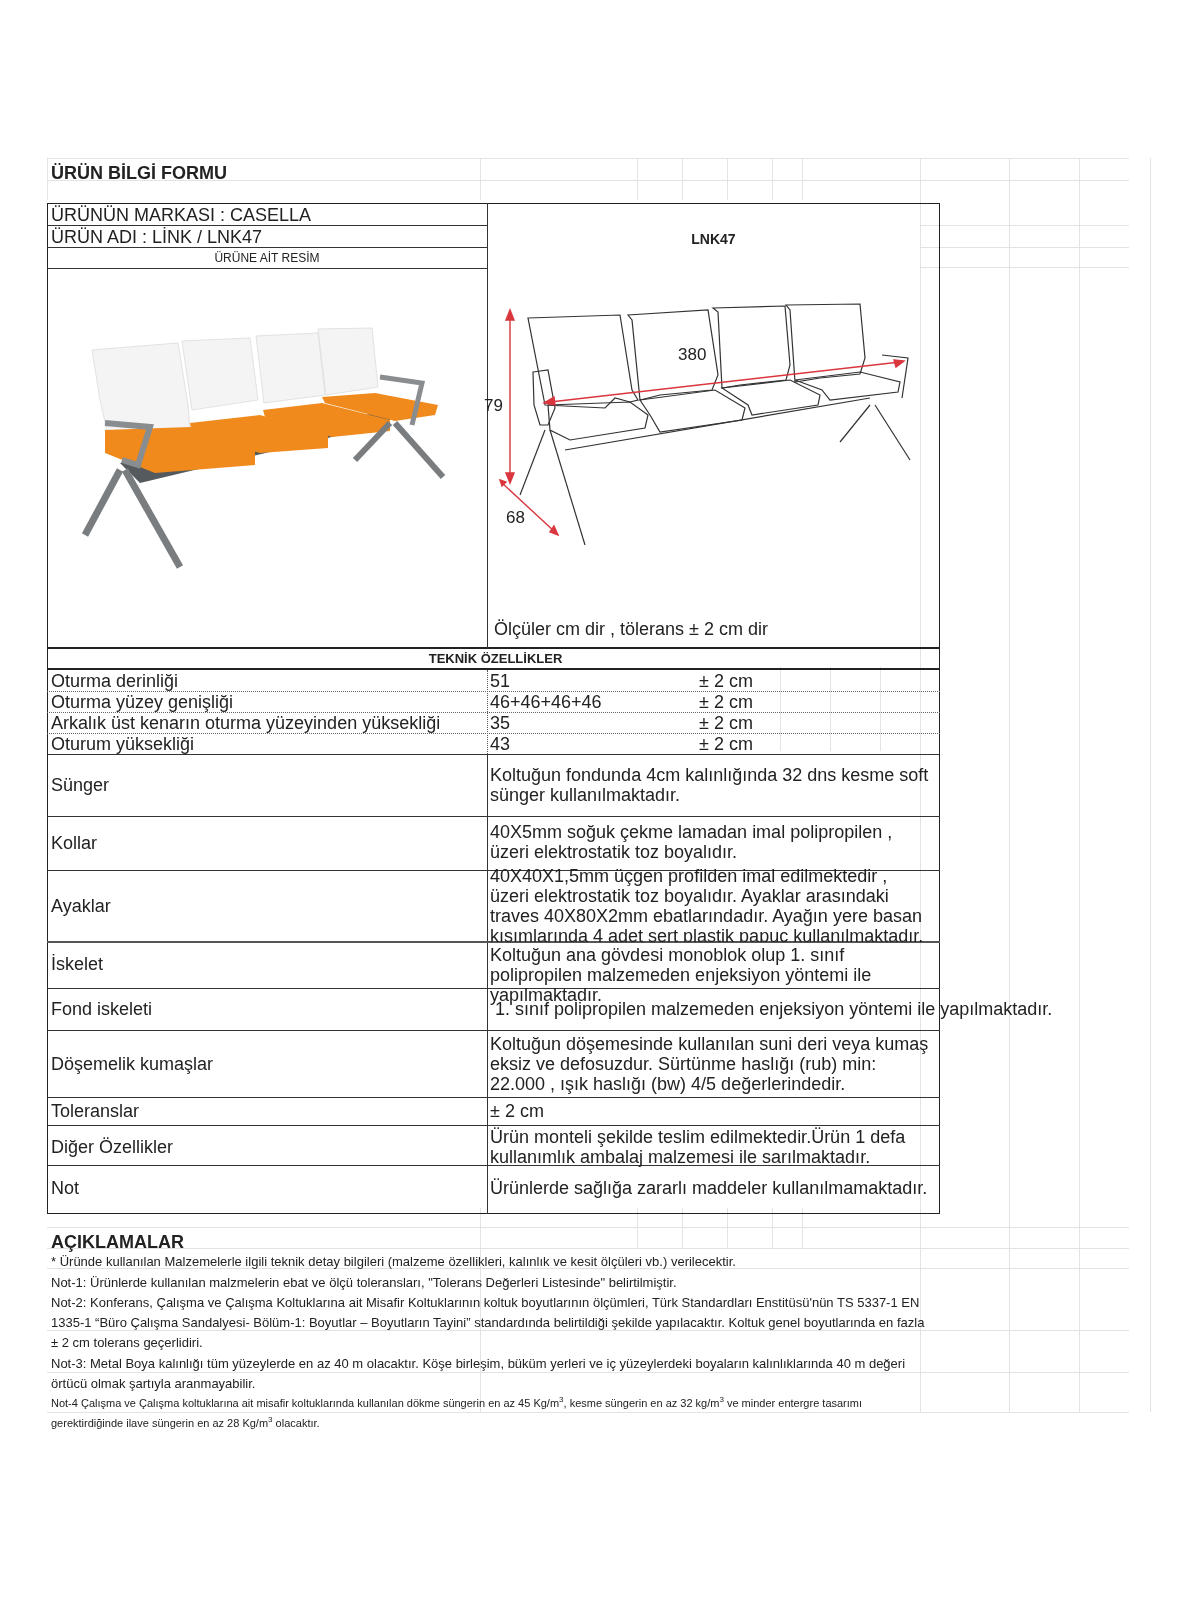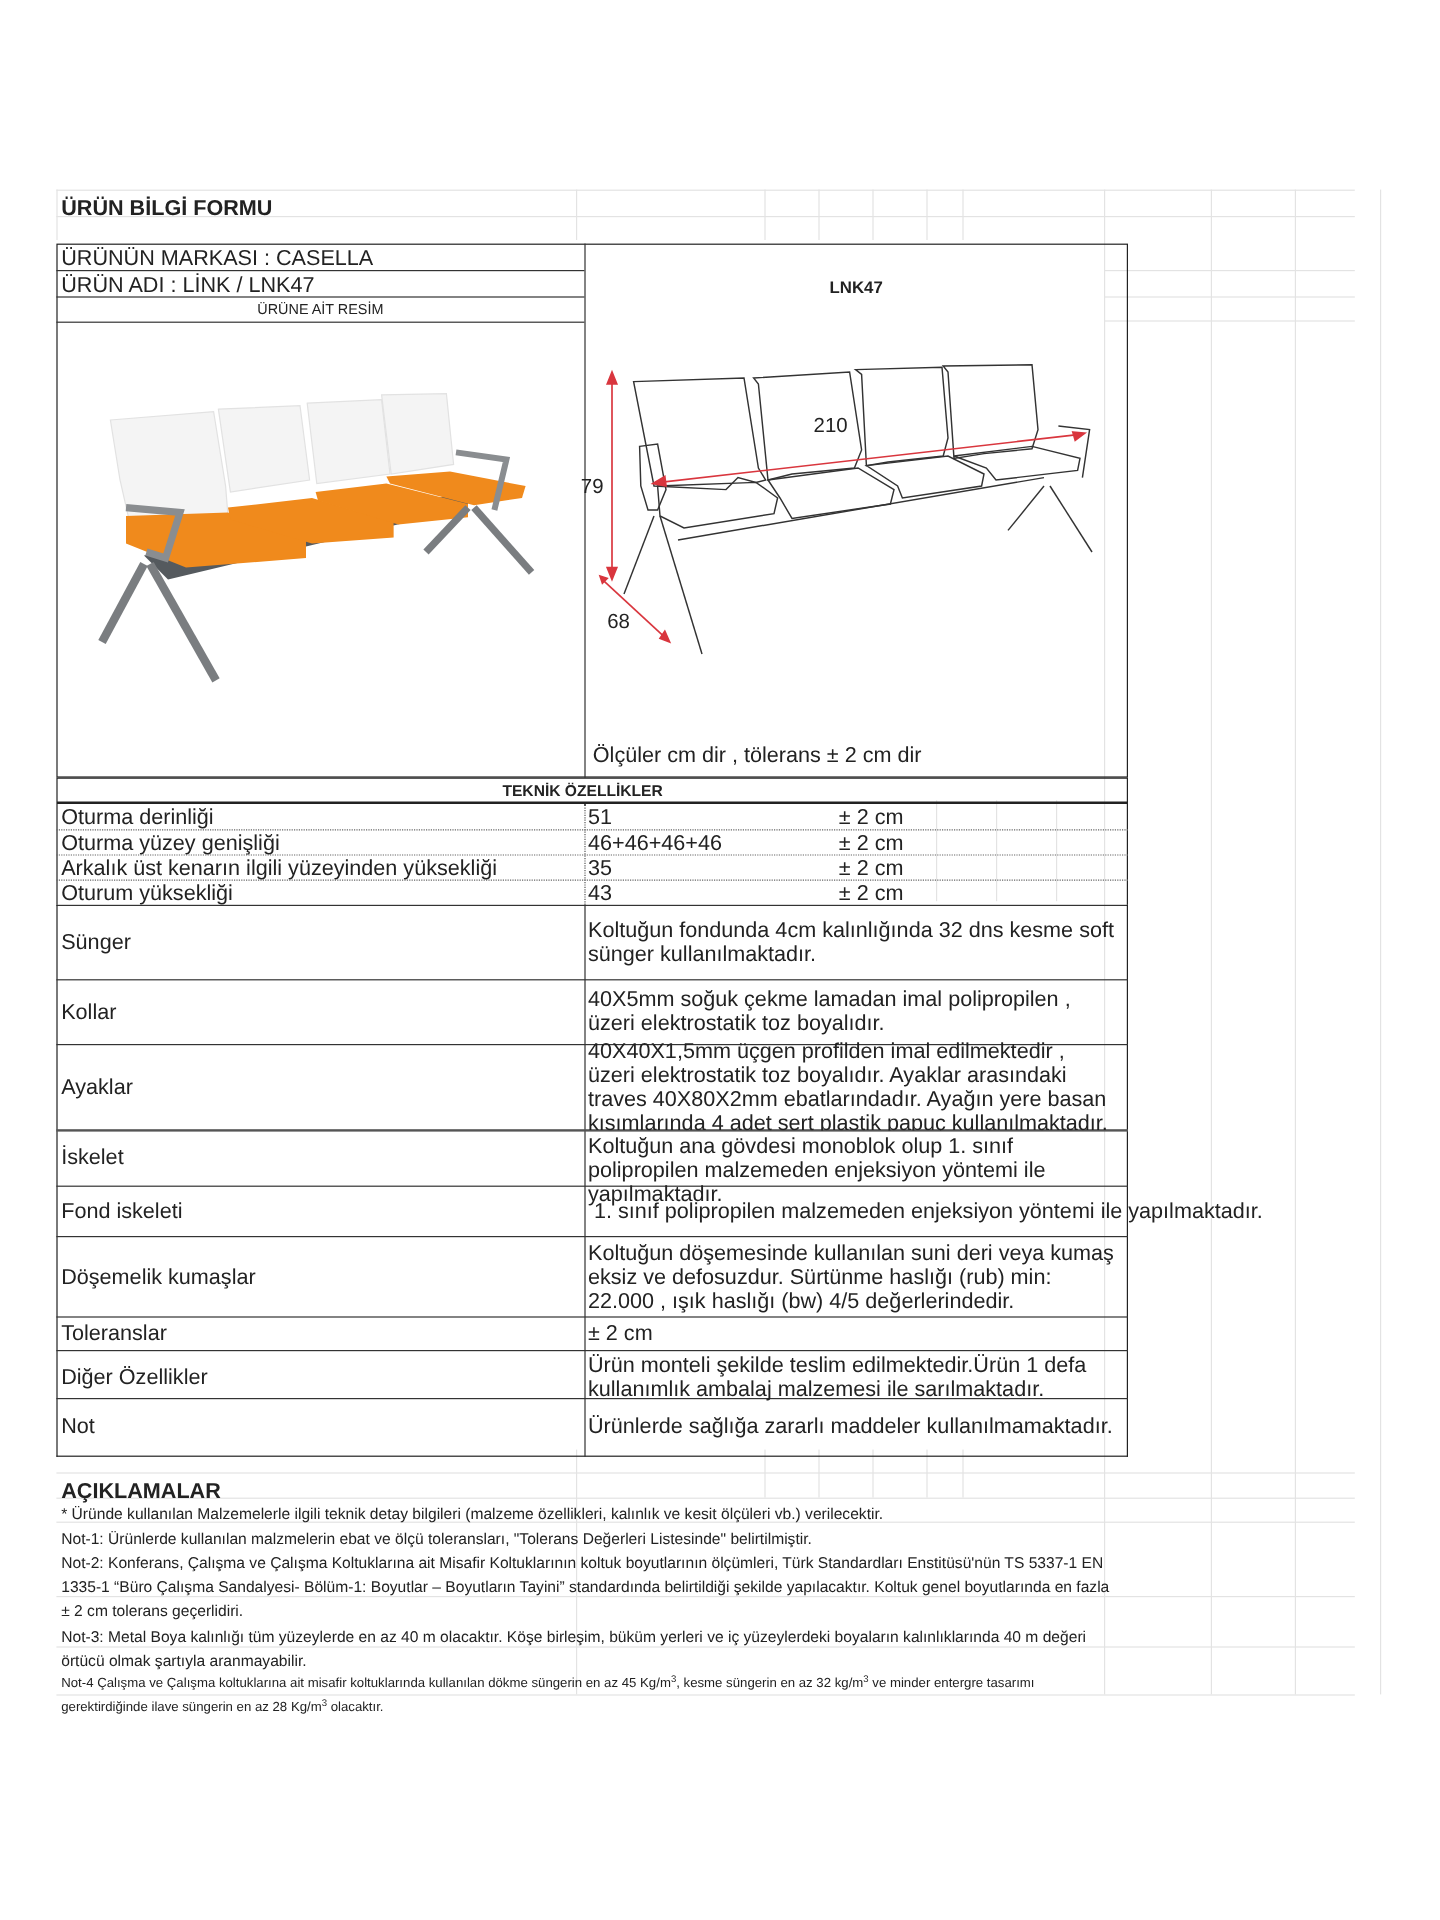--- a/index.html
+++ b/index.html
@@ -127,48 +127,48 @@
       <polygon points="16,30 20,20 24,30"></polygon>
       <polygon points="16,183 20,193 24,183"></polygon>
       <line x1="60" y1="112" x2="410" y2="72"></line>
       <polygon points="64,107 54,113 65,115"></polygon>
       <polygon points="404,70 414,71 406,77"></polygon>
       <line x1="12" y1="193" x2="65" y2="242"></line>
       <polygon points="10,190 16,192 12,196"></polygon>
       <polygon points="64,236 68,245 60,242"></polygon>
     </g>
   </svg>
-  <div class="cell-text" style="left:188px;top:55px;font-size:17px;">210</div>
+  <div class="cell-text" style="left:188px;top:55px;font-size:17px;">380</div>
   <div class="cell-text" style="left:-6px;top:106px;font-size:17px;">79</div>
   <div class="cell-text" style="left:16px;top:218px;font-size:17px;">68</div>
 </div>
 <div class="cell-text" style="left:494px;top:619px;">Ölçüler cm dir , tölerans ± 2 cm dir</div>
 
 <div class="border-box" style="left:47px;top:648px;width:893px;height:22px;border-bottom:2px solid #222;"></div>
-<div class="cell-text bold" style="left:39px;top:649px;width:893px;text-align:center;font-size:13px;">TEKNİK ÖZELLİKLER</div>
+<div class="cell-text bold" style="left:49px;top:649px;width:893px;text-align:center;font-size:13px;">TEKNİK ÖZELLİKLER</div>
 
 <div class="abs" style="left:47px;top:670px;width:893px;height:84px;border-left:1px solid #222;border-right:1px solid #222;box-sizing:border-box;"></div>
 <div class="abs" style="left:487px;top:670px;height:84px;border-left:1px dotted #555;"></div>
 <div class="dotline" style="left:47px;top:691px;width:893px;"></div>
 <div class="dotline" style="left:47px;top:712px;width:893px;"></div>
 <div class="dotline" style="left:47px;top:733px;width:893px;"></div>
 <div class="hline" style="left:47px;top:754px;width:893px;"></div>
 
 <div>
   <div class="cell-text" style="left:51px;top:671px;">Oturma derinliği</div>
   <div class="cell-text" style="left:490px;top:671px;">51</div>
   <div class="cell-text" style="left:699px;top:671px;">± 2 cm</div>
 </div>
 <div>
   <div class="cell-text" style="left:51px;top:692px;">Oturma yüzey genişliği</div>
   <div class="cell-text" style="left:490px;top:692px;">46+46+46+46</div>
   <div class="cell-text" style="left:699px;top:692px;">± 2 cm</div>
 </div>
 <div>
-  <div class="cell-text" style="left:51px;top:713px;">Arkalık üst kenarın ilgili yüzeyinden yüksekliği</div>
+  <div class="cell-text" style="left:51px;top:713px;">Arkalık üst kenarın oturma yüzeyinden yüksekliği</div>
   <div class="cell-text" style="left:490px;top:713px;">35</div>
   <div class="cell-text" style="left:699px;top:713px;">± 2 cm</div>
 </div>
 <div>
   <div class="cell-text" style="left:51px;top:734px;">Oturum yüksekliği</div>
   <div class="cell-text" style="left:490px;top:734px;">43</div>
   <div class="cell-text" style="left:699px;top:734px;">± 2 cm</div>
 </div>
 
 <div class="abs" style="left:47px;top:754px;width:893px;height:460px;border:1px solid #222;border-top:none;box-sizing:border-box;"></div>

